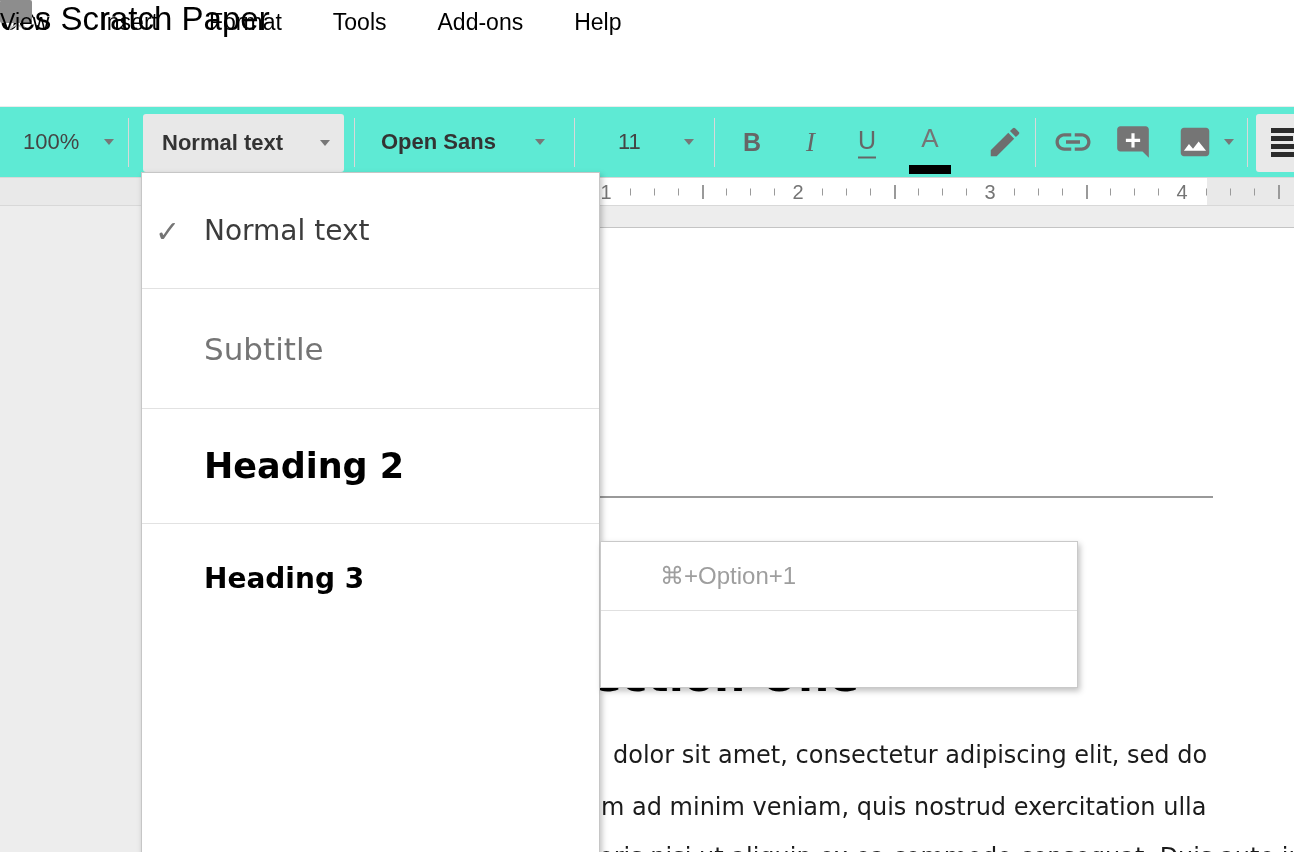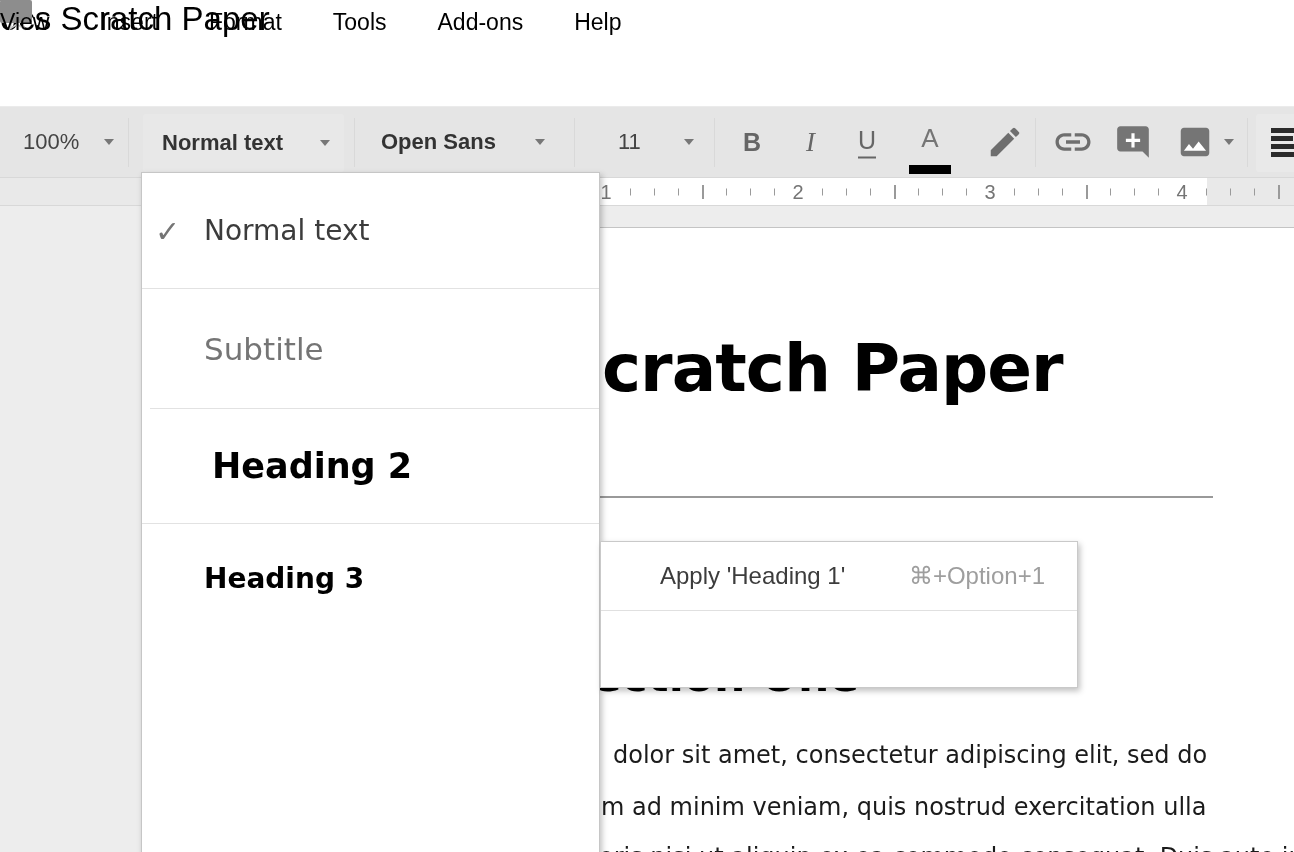--- a/index.html
+++ b/index.html
@@ -11,21 +11,21 @@
   }
   
   .doc-title { position:absolute; left:0; top:4; font-size:33px; color:#000; white-space:nowrap; }
   .star-icon { position:absolute; left:327; top:5; width:34px; height:34px; }
   .folder-icon { position:absolute; left:381; top:13; width:32px; height:23px; background:#8d8d8d; border-radius:2px; }
   .folder-icon::before { content:""; position:absolute; top:-4px; left:0; width:13px; height:5px; background:#8d8d8d; border-radius:2px 2px 0 0; }
   .menubar { position:absolute; left:3; top:52; height:44px; display:flex; align-items:center; gap:51px; }
   .menu-item { font-size:23px; color:#000; white-space:nowrap; cursor:default; }
   .save-status { font-size:24px; color:#949494; text-decoration:underline; margin-left:43px; white-space:nowrap; }
   
-  .toolbar { position:absolute; left:0; top:106px; width:1294px; height:72px; background:#e5e5e5;
+  .toolbar { position:absolute; left:0; top:106px; width:1294px; height:72px; background:#5eead4;
     border-top:1px solid #ebebeb; border-bottom:1px solid #d8d8d8; }
   .tb { position:absolute; top:50%; transform:translateY(-50%); }
   .tb-sep { position:absolute; top:11px; width:1px; height:49px; background:#d9d9d9; }
   .caret { display:inline-block; width:0; height:0; border-left:5px solid transparent; border-right:5px solid transparent; border-top:6px solid #777; }
   .tb-text { font-size:22px; color:#444; white-space:nowrap; }
   .tb-text-bold { font-size:22px; font-weight:700; color:#333; white-space:nowrap; }
   .styles-btn { position:absolute; left:143px; top:7px; width:201px; height:58px; background:#e8e8e8; border-radius:3px;
     display:flex; align-items:center; justify-content:space-between; padding:0 14px 0 19px; }
   .align-btn { position:absolute; left:1256px; top:7px; width:52px; height:58px; background:#e9e9e9; border-radius:3px 0 0 3px; }
   .align-bars { position:absolute; left:15px; top:14px; }
@@ -59,21 +59,21 @@
   
   .styles-menu { position:absolute; left:141px; top:172px; width:459px; height:723px; background:#fff;
     border:1px solid #c6c6c6; box-shadow:2px 3px 6px rgba(0,0,0,.25); z-index:10; }
   .sm-row { position:relative; display:flex; align-items:center; padding-left:62px; }
   .sm-row + .sm-row { border-top:1px solid #e2e2e2; }
   .sm-check { position:absolute; left:13px; top:50%; transform:translateY(-50%); font-size:30px; color:#757575; }
   .sm-normal   { height:115px; font-size:28px; color:#3c3c3c; }
   .sm-title    { height:122px; font-size:46px; font-weight:700; color:#000; }
   .sm-subtitle { height:120px; font-size:31px; color:#757575; }
   .sm-h1       { height:125px; font-size:46px; font-weight:700; color:#000; background:#ececec; }
-  .sm-h2       { height:115px; font-size:35px; font-weight:700; color:#000;margin-left:8px; }
+  .sm-h2       { height:115px; font-size:35px; font-weight:700; color:#000; }
   .sm-h3       { height:125px; font-size:28px; font-weight:700; color:#000; align-items:flex-start; padding-top:38px; }
   .sm-arrow-btn { position:absolute; right:0; top:1px; bottom:7px; width:69px; background:#e7e7e7; border:1px solid #cfcfcf;
     display:flex; align-items:center; justify-content:center; }
   .tri-right { width:0; height:0; border-top:8px solid transparent; border-bottom:8px solid transparent; border-left:11px solid #3c3c3c; }
   
   .submenu { position:absolute; left:600px; top:541px; width:478px; height:147px; background:#fff;
     border:1px solid #c9c9c9; box-shadow:2px 3px 6px rgba(0,0,0,.25); z-index:11; }
   .submenu-apply { position:absolute; left:0; right:0; top:0; height:69px; display:flex; align-items:center;
     justify-content:space-between; padding:0 32px 0 59px; border-bottom:1px solid #e0e0e0; }
   .submenu-apply-label { font-size:24px; color:#3c3c3c; white-space:nowrap; }
@@ -206,21 +206,20 @@
         <span class="ruler-tick" style="left: 792px;"></span>
         <span class="ruler-tick" style="left: 816px;"></span>
         <span class="ruler-tick" style="left: 840px;"></span>
         <span class="ruler-tick mid" style="left: 864px;"></span>
       </div>
   </div>
 
   <div class="canvas">
     <div class="page"></div>
   </div>
-  <div class="doc-title-text doc-font">cratch Paper</div>
   <div class="doc-hr"></div>
   <div class="doc-hidden-heading doc-font">Section One</div>
   <div class="body-line body-line-2 doc-font">m ad minim veniam, quis nostrud exercitation ulla</div>
   <div class="body-line body-line-1 doc-font">dolor sit amet, consectetur adipiscing elit, sed do</div>
   <div class="body-line body-line-3 doc-font">oris nisi ut aliquip ex ea commodo consequat. Duis aute irure</div>
 
   <div class="styles-menu">
     <div class="sm-row sm-normal doc-font">
       <span class="sm-check">✓</span>
       <span>Normal text</span>
@@ -231,18 +230,17 @@
     <div class="sm-row sm-h2 doc-font">
       <span>Heading 2</span>
     </div>
     <div class="sm-row sm-h3 doc-font">
       <span>Heading 3</span>
     </div>
   </div>
 
   <div class="submenu">
     <div class="submenu-apply">
-      <span class="submenu-apply-label">Apply 'Heading 1'</span>
       <span class="submenu-shortcut">⌘+Option+1</span>
     </div>
   </div>
 
 </div>
 
 </body></html>

